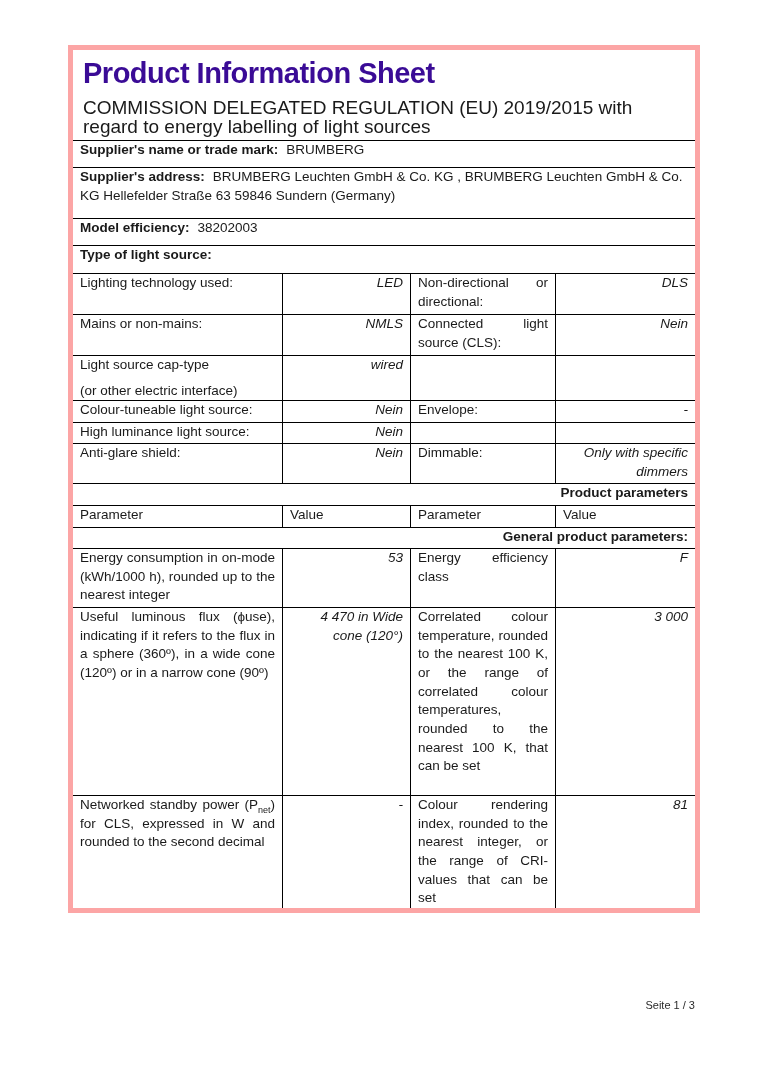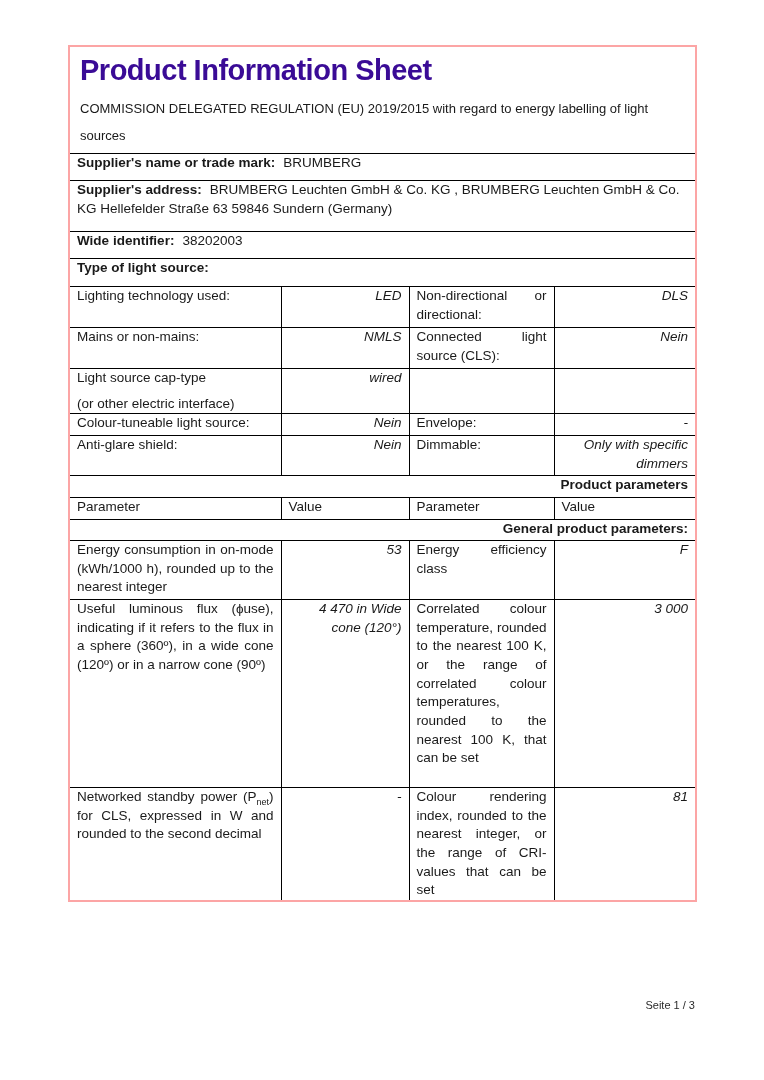--- a/index.html
+++ b/index.html
@@ -9,21 +9,21 @@
     font-family: "Liberation Sans", sans-serif;
     color: #1a1a1a;
   }
   .page { position: relative; width: 764px; height: 1080px; background: #fff; }
 
   table.sheet {
     position: absolute; left: 68px; top: 45px;
     width: 627px;
     border-collapse: collapse;
     table-layout: fixed;
-    border: 2px solid #fca5a5;
+    border: 5px solid #fca5a5;
     font-size: 13.5px;
     line-height: 1.38;
   }
   td {
     border: 1.4px solid #000;
     vertical-align: top;
     padding: 0 7px;
     overflow: hidden;
   }
   .b { font-weight: bold; }
@@ -34,21 +34,21 @@
 
   .r-title td { padding: 6px 10px 4px 10px; }
   h1.doc-title {
     color: #3A0B96;
     font-size: 29px;
     font-weight: bold;
     letter-spacing: -0.5px;
     margin: 2px 0 8px 0;
     line-height: 1.1;
   }
-  p.doc-subtitle { font-size: 13px; line-height: 27px; }
+  p.doc-subtitle { font-size: 19px; line-height: 19px; }
 
   .cap2 { margin-top: 7px; }
 
   sub { font-size: 9px; line-height: 0; }
 
   .footer {
     position: absolute;
     left: 68px; top: 999px;
     width: 627px;
     text-align: right;
@@ -83,21 +83,21 @@
     </tr>
 
     <tr style="height:51px">
       <td colspan="4">
         <span class="b">Supplier's address:</span><span class="val">BRUMBERG Leuchten GmbH &amp; Co. KG , BRUMBERG Leuchten GmbH &amp; Co. KG Hellefelder Straße 63 59846 Sundern (Germany)</span>
       </td>
     </tr>
 
     <tr style="height:27px">
       <td colspan="4">
-        <span class="b">Wide identifier:</span><span class="val">38202003</span>
+        <span class="b">Model efficiency:</span><span class="val">38202003</span>
       </td>
     </tr>
 
     <tr style="height:28px">
       <td colspan="4">
         <span class="b">Type of light source:</span>
       </td>
     </tr>
 
     <tr style="height:41px">
@@ -119,20 +119,26 @@
       </td>
       <td class="c">wired</td>
       <td></td>
       <td></td>
     </tr>
     <tr style="height:22px">
       <td class="j">Colour-tuneable light source:</td>
       <td class="c">Nein</td>
       <td class="j">Envelope:</td>
       <td class="c">-</td>
+    </tr>
+    <tr style="height:21px">
+      <td class="j">High luminance light source:</td>
+      <td class="c">Nein</td>
+      <td></td>
+      <td></td>
     </tr>
     <tr style="height:40px">
       <td class="j">Anti-glare shield:</td>
       <td class="c">Nein</td>
       <td class="j">Dimmable:</td>
       <td class="c">Only with specific dimmers</td>
     </tr>
 
     <tr style="height:22px">
       <td colspan="4" class="hdr">Product parameters</td>

